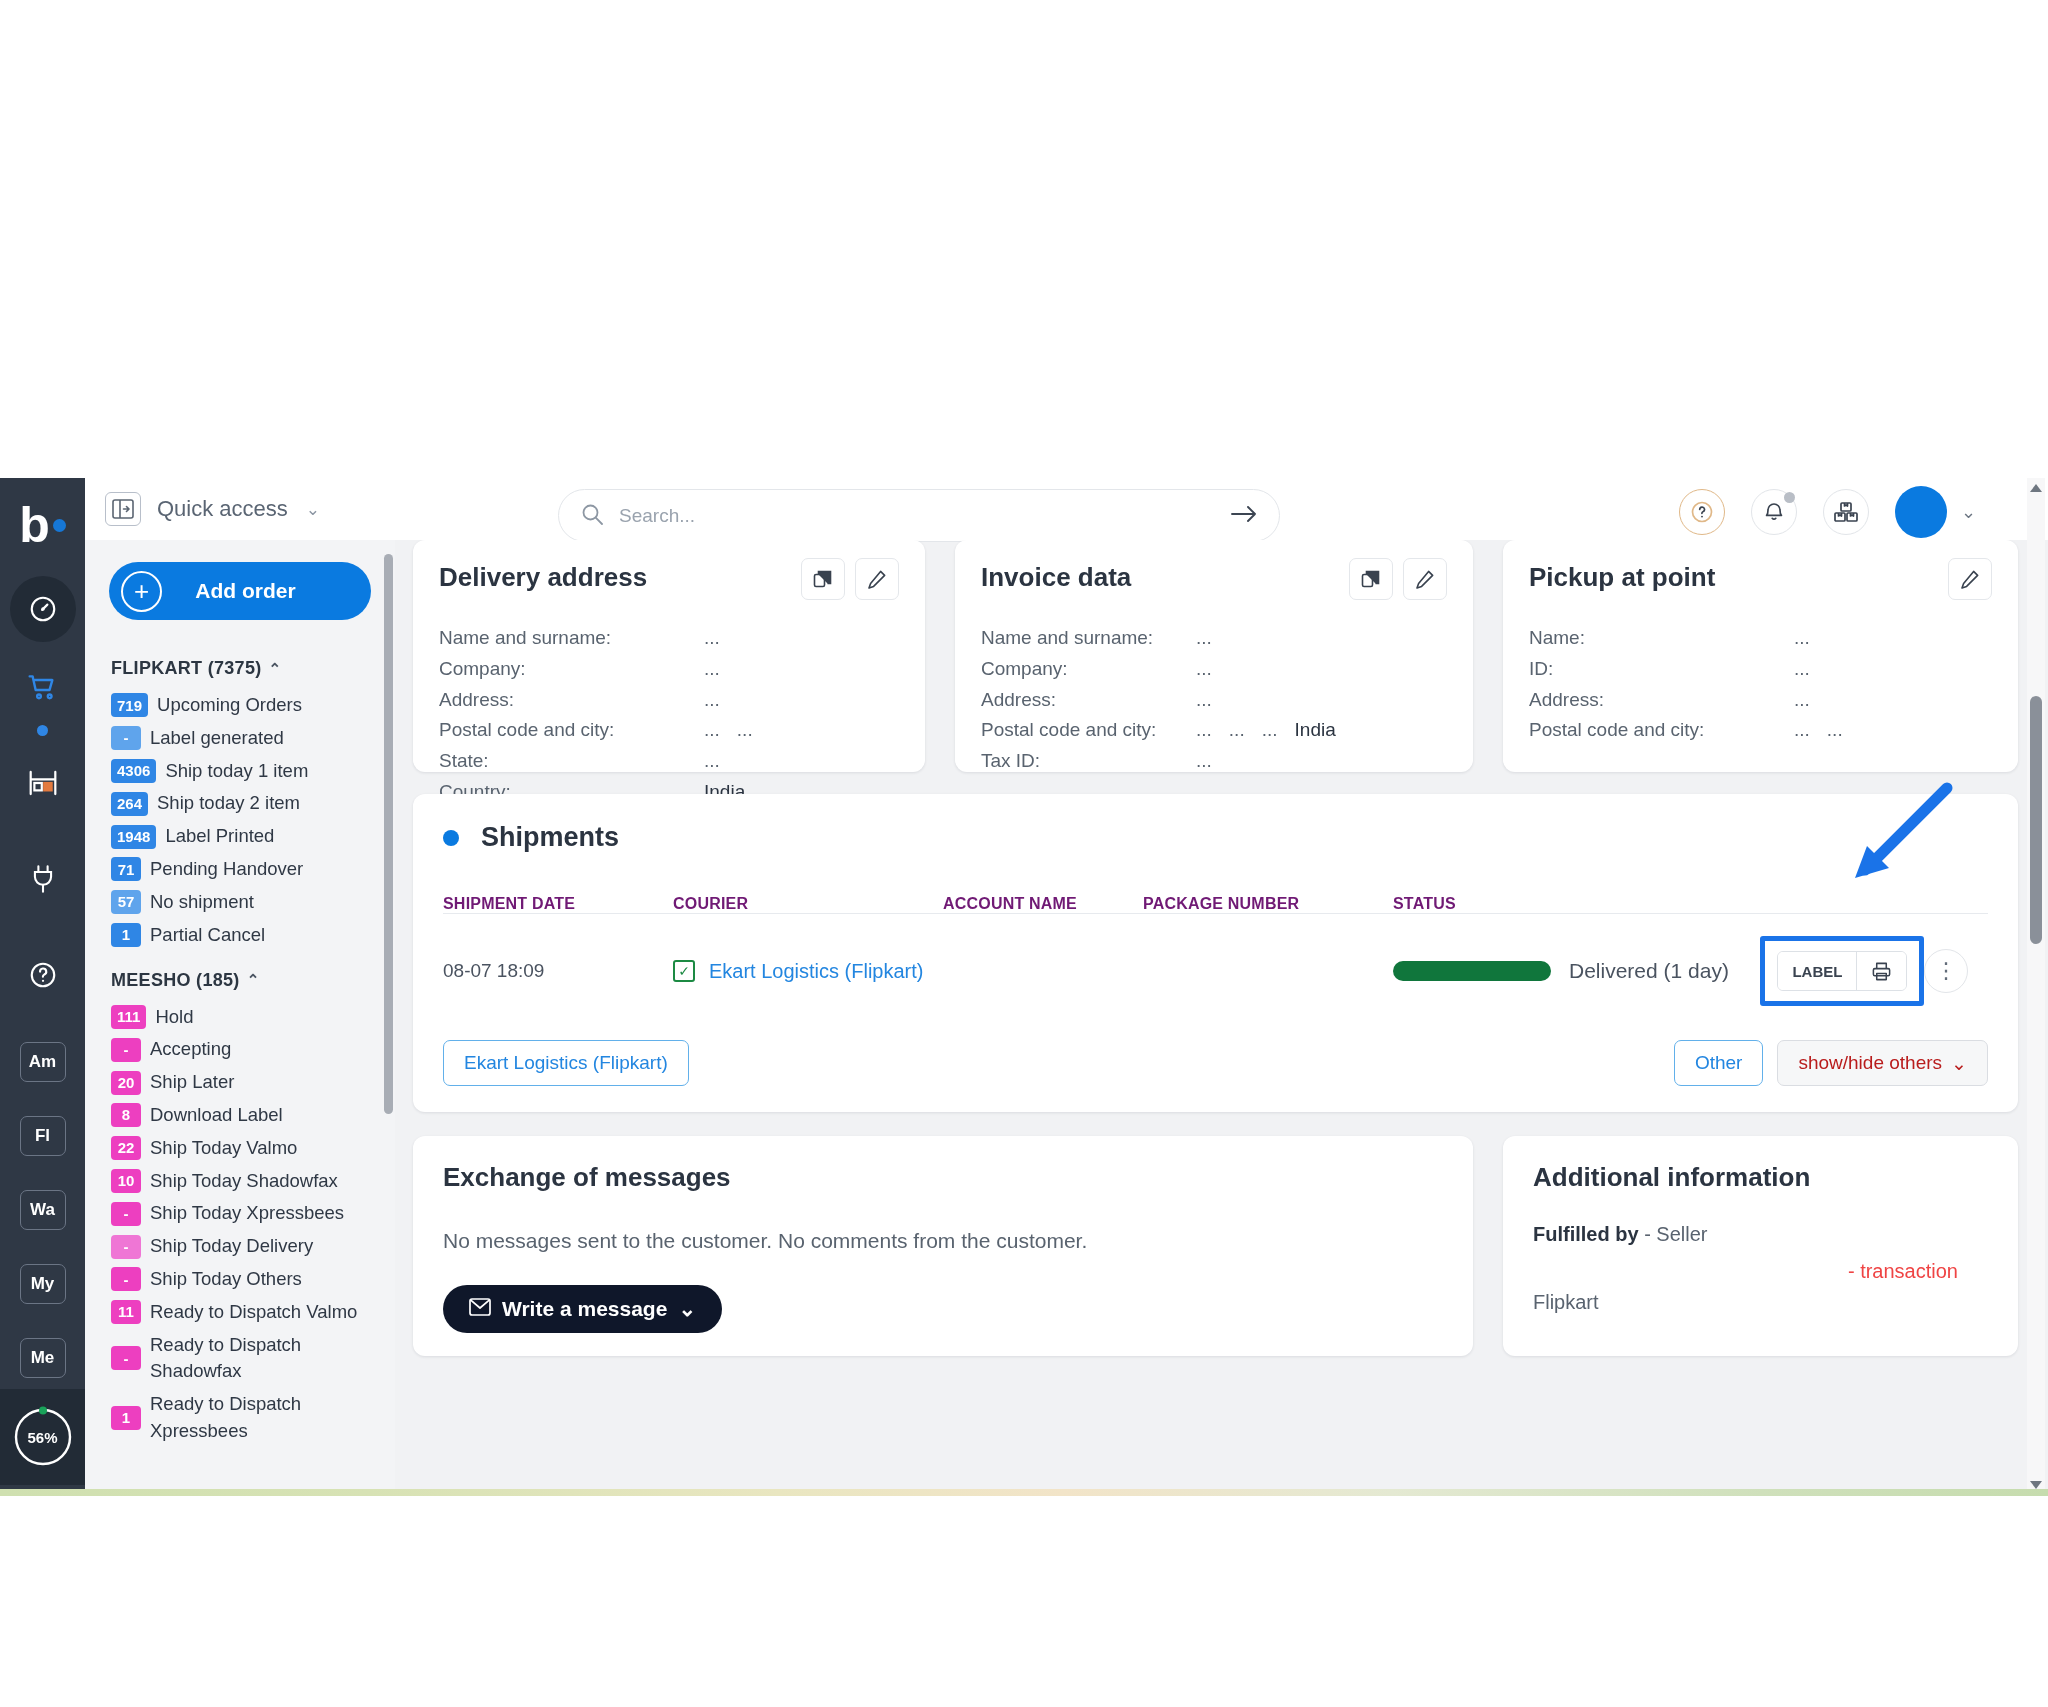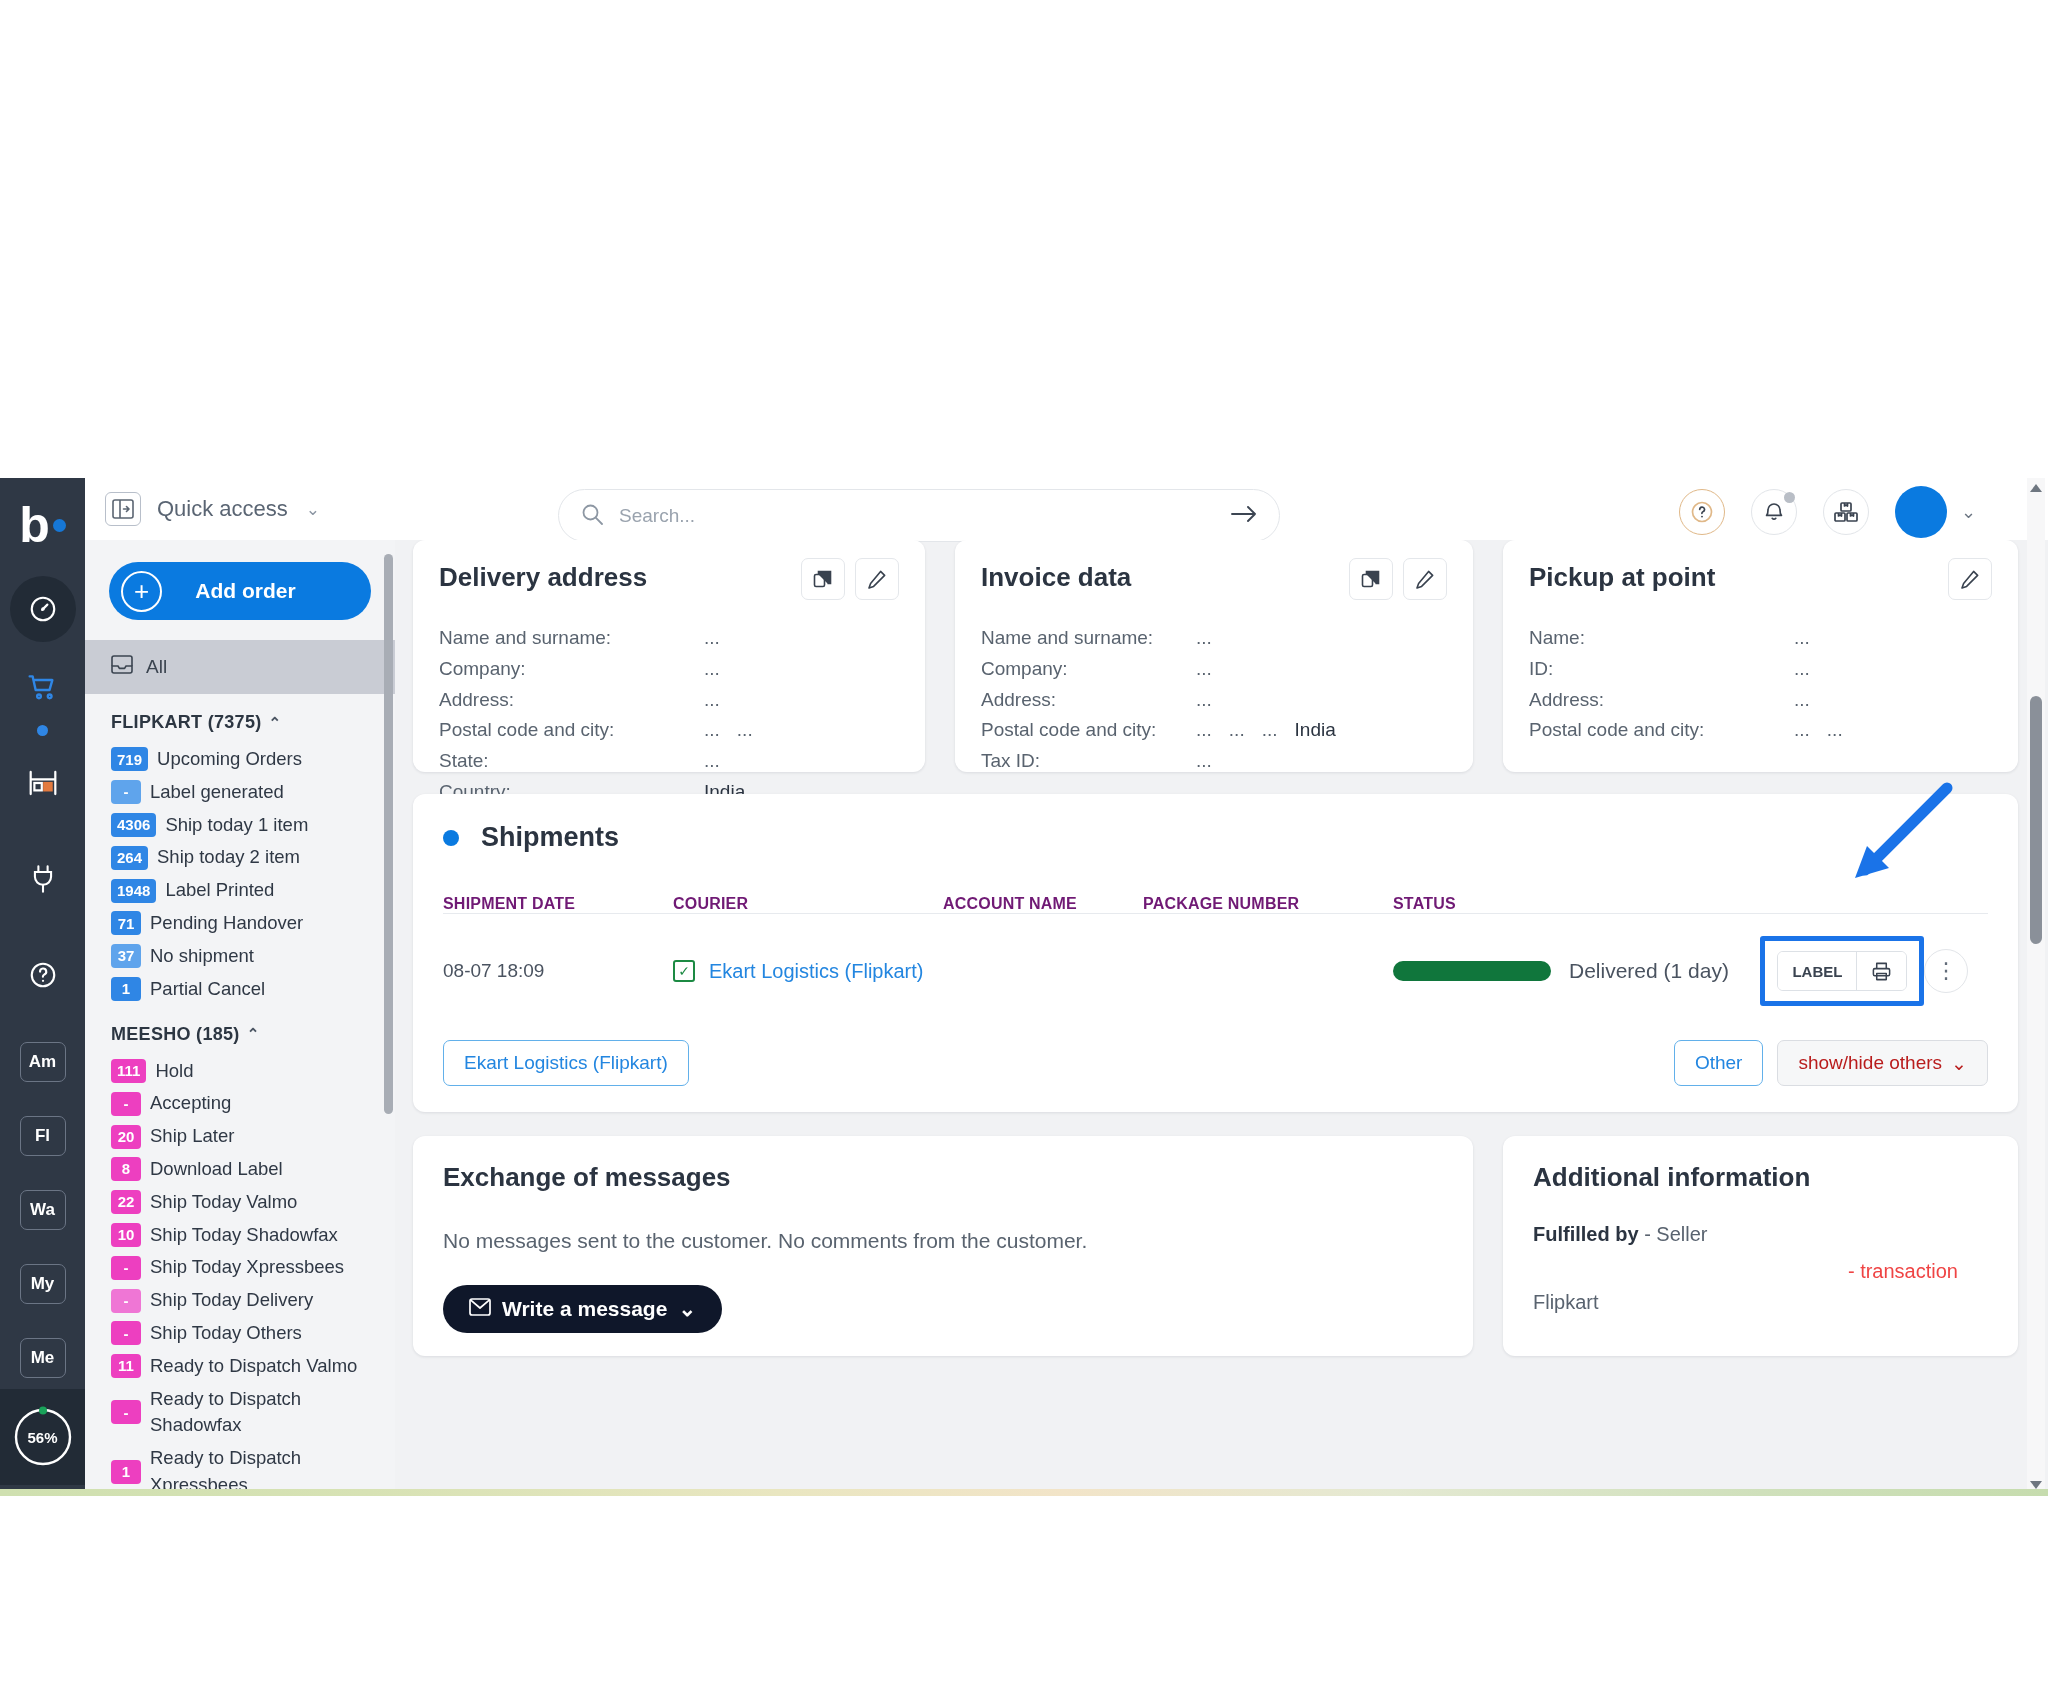--- a/index.html
+++ b/index.html
@@ -300,29 +300,20 @@
         <div class="qa-caret">⌄</div>
       </div>
 
       <div id="addorder-wrap">
         <button id="addorder">
           <span class="plus">+</span>
           <span class="txt">Add order</span>
         </button>
       </div>
 
-      <div class="side-all">
-        <span>
-          <svg width="22" height="19" viewBox="0 0 22 19" fill="none" stroke="#3b4450" stroke-width="1.6" stroke-linejoin="round">
-            <path d="M1 11V3a2 2 0 0 1 2-2h16a2 2 0 0 1 2 2v8"></path>
-              <path d="M1 11h6l1.4 2.4h5.2L15 11h6v5a2 2 0 0 1-2 2H3a2 2 0 0 1-2-2v-5z"></path>
-          </svg>
-        </span>
-        <span>All</span>
-      </div>
 
       <div id="side-scroll">
 
         <div class="side-group">
           <span>FLIPKART (7375)</span>
           <span class="chev">⌃</span>
         </div>
         <div id="flipkart-items">
             <div class="side-item">
               <span class="badge blue-strong">719</span>
@@ -342,21 +333,21 @@
             </div>
             <div class="side-item">
               <span class="badge blue-strong">1948</span>
               <span>Label Printed</span>
             </div>
             <div class="side-item">
               <span class="badge blue-strong">71</span>
               <span>Pending Handover</span>
             </div>
             <div class="side-item">
-              <span class="badge blue">37</span>
+              <span class="badge blue">57</span>
               <span>No shipment</span>
             </div>
             <div class="side-item">
               <span class="badge blue-strong">1</span>
               <span>Partial Cancel</span>
             </div>
           </div>
 
         <div class="side-group">
           <span>MEESHO (185)</span>

